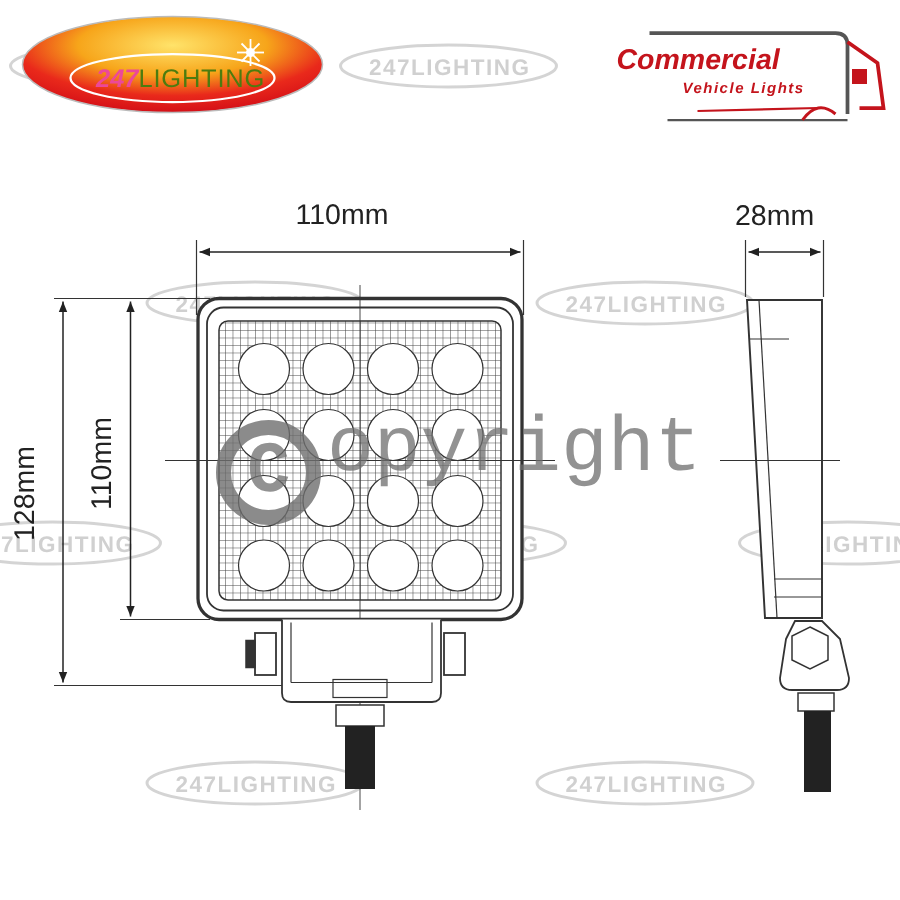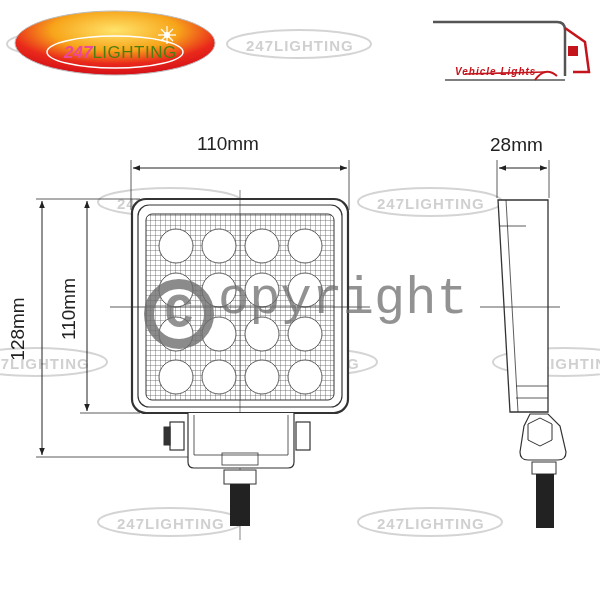--- a/index.html
+++ b/index.html
@@ -104,21 +104,22 @@
 
 <div class="abs logo-cvl">
   <svg width="200" height="70" viewBox="0 0 200 70">
     <path d="M28 8 L152 8 Q160 8 160 16 L160 62" fill="none" stroke="#555" stroke-width="2.5"></path>
     <path d="M40 66 L160 66" fill="none" stroke="#555" stroke-width="1.5"></path>
     <path d="M160 14 L180 28 L184 58 L168 58" fill="none" stroke="#c4141c" stroke-width="2.5"></path>
     <rect x="163" y="32" width="10" height="10" fill="#c4141c"></rect>
     <path d="M130 66 Q140 52 152 62" fill="none" stroke="#c4141c" stroke-width="2"></path>
     <path d="M60 60 L140 58" fill="none" stroke="#c4141c" stroke-width="1.5"></path>
   </svg>
-  <div class="abs" style="left:50px;top:52px;font-size:10px;font-weight:bold;font-style:italic;color:#c4141c;letter-spacing:1px;white-space:nowrap;">Vehicle Lights</div>
+  <div class="abs" style="left:6px;top:16px;font-size:19px;font-weight:bold;font-style:italic;color:#c4141c;white-space:nowrap;">Commercial</div>
+  <div class="abs" style="left:50px;top:40px;font-size:10px;font-weight:bold;font-style:italic;color:#c4141c;letter-spacing:1px;white-space:nowrap;">Vehicle Lights</div>
 </div>
 
 <svg class="abs drawing" width="600" height="600" viewBox="0 0 600 600">
   <defs>
     <pattern id="grid" width="5" height="5" patternUnits="userSpaceOnUse">
       <path d="M5 0 L0 0 0 5" fill="none" stroke="#444" stroke-width="0.7"></path>
     </pattern>
     <marker id="arr" viewBox="0 0 10 10" refX="10" refY="5" markerWidth="7" markerHeight="7" orient="auto-start-reverse">
       <path d="M0 1 L10 5 L0 9 z" fill="#222"></path>
     </marker>

